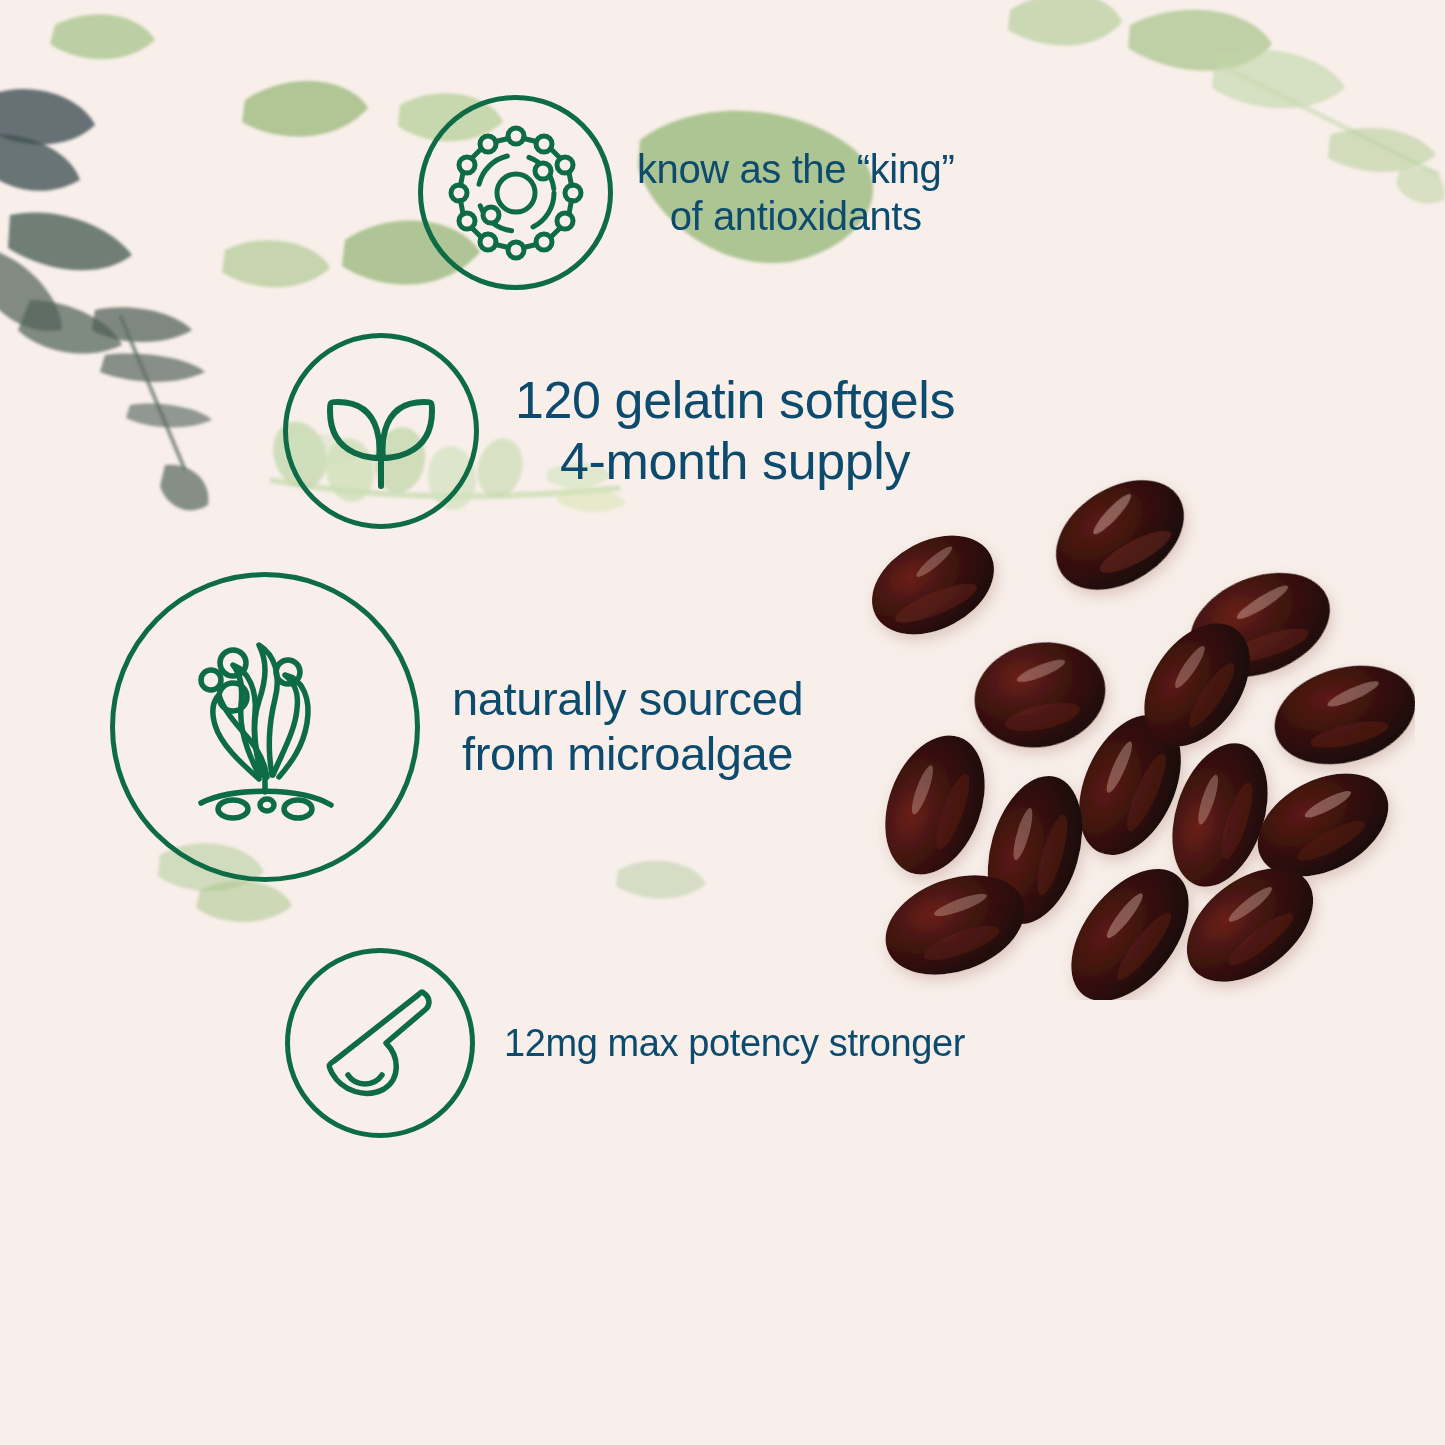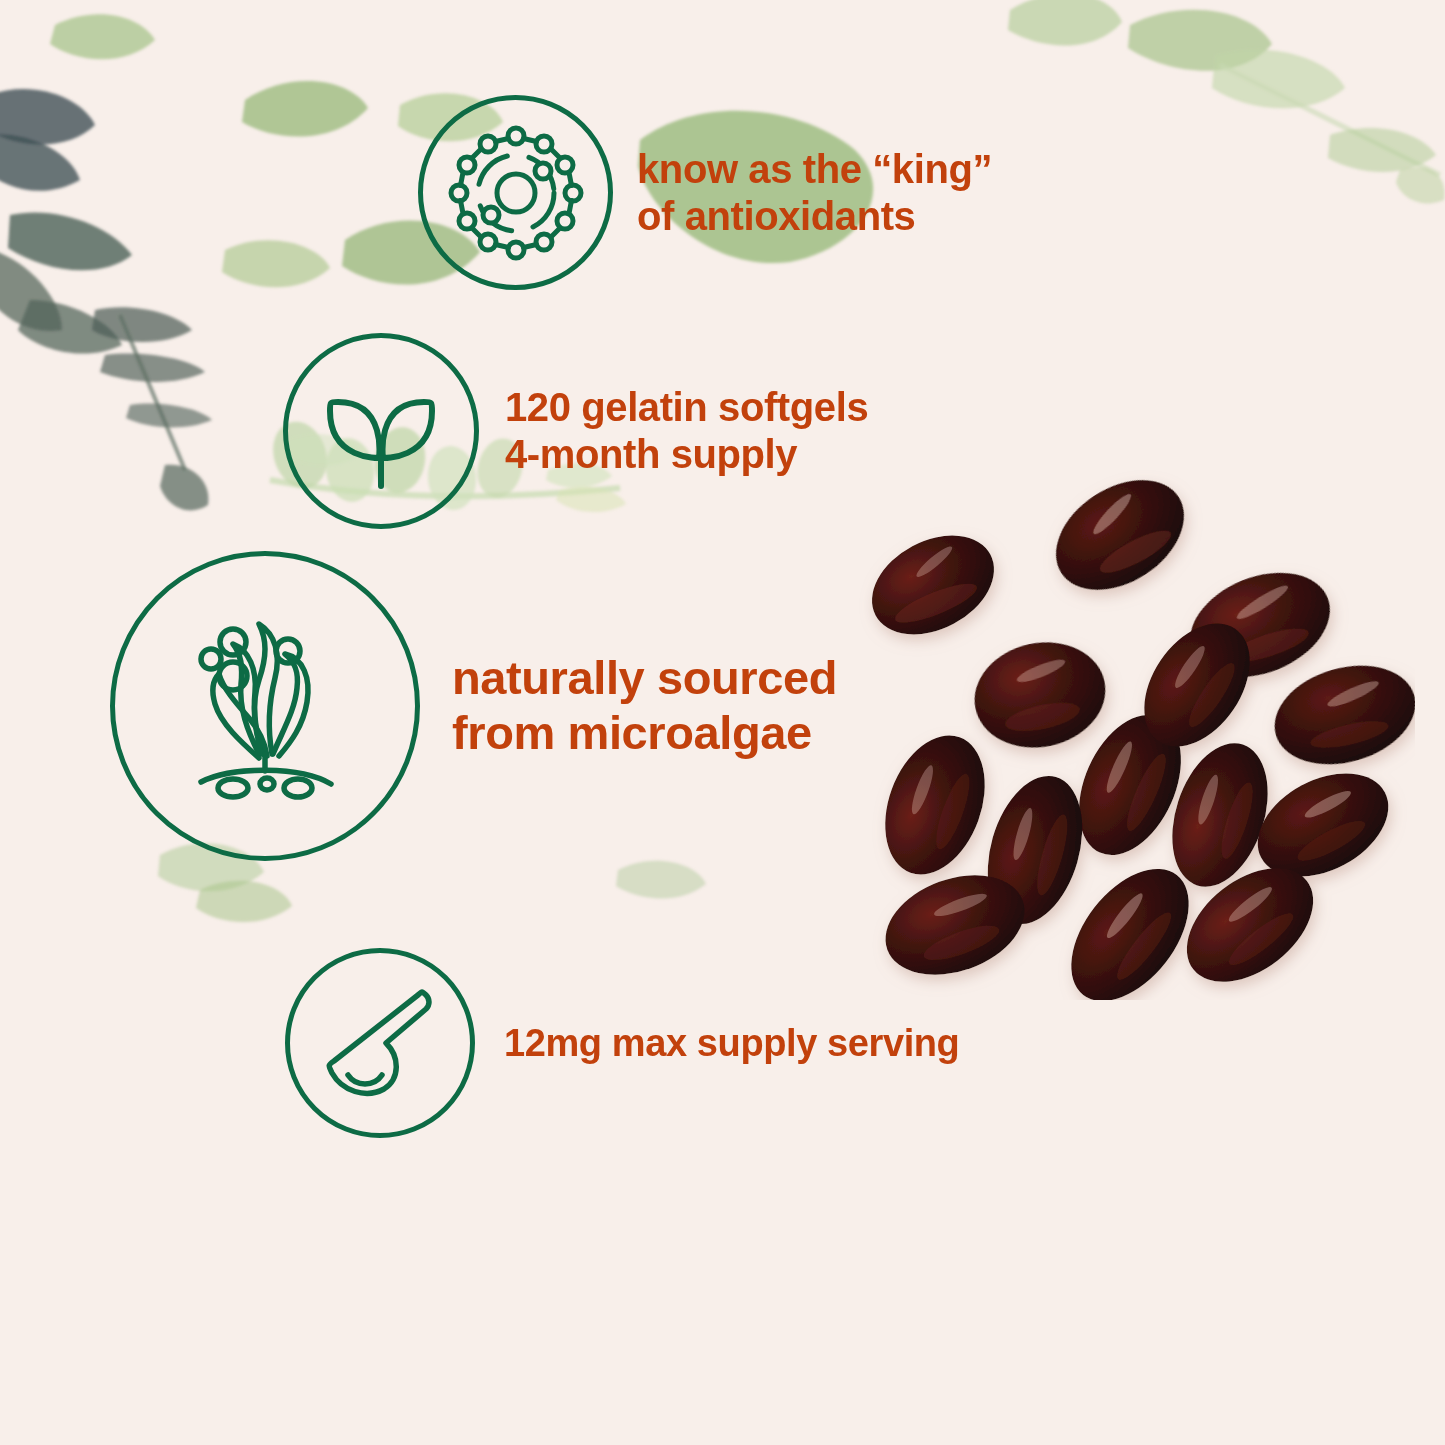--- a/index.html
+++ b/index.html
@@ -34,37 +34,38 @@
     border: 5px solid #0d6b45;
     border-radius: 50%;
     box-sizing: border-box;
     display: flex;
     align-items: center;
     justify-content: center;
     flex: none;
     background: transparent;
   }
   .feature-text {
-    color: #c2410c;
-    font-weight: bold;
+    color: #0c4a6e;
+    font-weight: normal;
     letter-spacing: -0.4px;
     line-height: 1.17;
     white-space: pre-line;
+    text-align: center;
   }
 
   
   #row-0 { left: 418px; top: 95px; }
   #row-0 .icon-circle { width: 195px; height: 195px; }
   #row-0 .feature-text { font-size: 40px; margin-left: 24px; }
 
   #row-1 { left: 283px; top: 333px; }
   #row-1 .icon-circle { width: 196px; height: 196px; }
-  #row-1 .feature-text { font-size: 40px; margin-left: 26px; }
-
-  #row-2 { left: 110px; top: 551px; }
+  #row-1 .feature-text { font-size: 52px; margin-left: 36px; }
+
+  #row-2 { left: 110px; top: 572px; }
   #row-2 .icon-circle { width: 310px; height: 310px; }
   #row-2 .feature-text { font-size: 47px; margin-left: 32px; }
 
   #row-3 { left: 285px; top: 948px; }
   #row-3 .icon-circle { width: 190px; height: 190px; }
   #row-3 .feature-text { font-size: 38px; margin-left: 29px; }
 
   #row-4 { left: 423px; top: 1175px; }
   #row-4 .icon-circle { width: 196px; height: 196px; }
   #row-4 .feature-text { font-size: 39px; margin-left: 24px; }
@@ -223,21 +224,21 @@
         <g fill="none" stroke="#0d6b45" stroke-width="5.5" stroke-linecap="round" stroke-linejoin="round">
 
           <path d="M112 18 C 116 22, 116 28, 112 32 L 72 66
                    C 86 80, 86 102, 70 112 C 52 122, 28 114, 18 96
                    C 14 88, 14 88, 20 84 L 104 18 C 108 14, 108 14, 112 18 Z"></path>
 
           <path d="M34 98 C 42 110, 60 110, 68 98"></path>
         </g>
       </svg>
     </div>
-    <div class="feature-text">12mg max supply serving</div>
+    <div class="feature-text">12mg max potency stronger</div>
   </div>
 
 
   <div id="capsules">
     <svg width="570" height="530" viewBox="0 0 570 530">
       <defs>
         <radialGradient id="gcap" cx="38%" cy="30%" r="75%">
           <stop offset="0%" stop-color="#6b2018"></stop>
           <stop offset="45%" stop-color="#401310"></stop>
           <stop offset="100%" stop-color="#1d0907"></stop>

